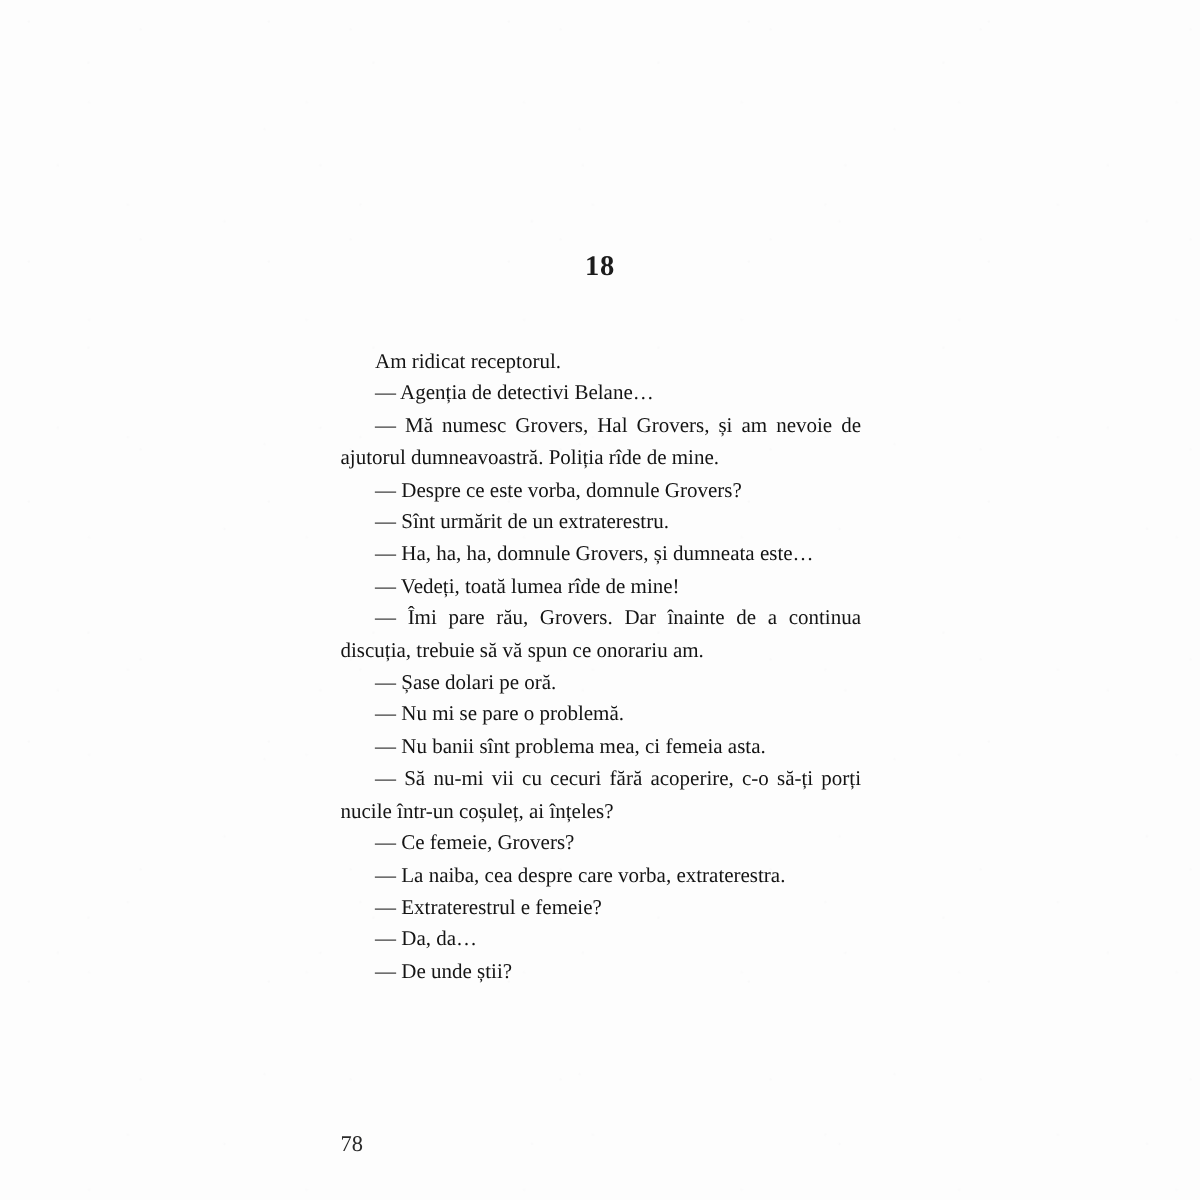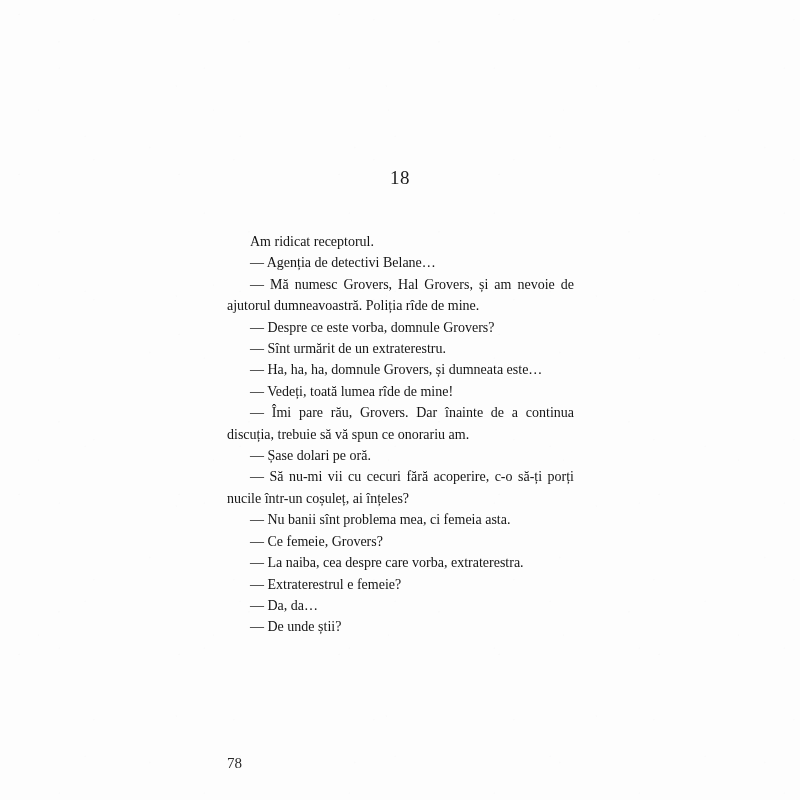--- a/index.html
+++ b/index.html
@@ -45,20 +45,21 @@
   .chapter-number {
     position: absolute;
     left: 0;
     right: 0;
     top: 168px;
     text-align: center;
     font-size: 19px;
     line-height: 1;
     letter-spacing: 0.5px;
     color: #1c1c1c;
+    font-weight: bold;
   }
 
   
   .text-block {
     position: absolute;
     left: 227px;
     top: 231px;
     width: 347px;
     font-size: 14px;
     line-height: 21.4px;
@@ -102,22 +103,23 @@
   <div class="text-block">
     <p class="para">Am ridicat receptorul.</p>
     <p class="para">— Agenția de detectivi Belane…</p>
     <p class="para">— Mă numesc Grovers, Hal Grovers, și am nevoie de ajutorul dumneavoastră. Poliția rîde de mine.</p>
     <p class="para">— Despre ce este vorba, domnule Grovers?</p>
     <p class="para">— Sînt urmărit de un extraterestru.</p>
     <p class="para">— Ha, ha, ha, domnule Grovers, și dumneata este…</p>
     <p class="para">— Vedeți, toată lumea rîde de mine!</p>
     <p class="para">— Îmi pare rău, Grovers. Dar înainte de a continua discuția, trebuie să vă spun ce onorariu am.</p>
     <p class="para">— Șase dolari pe oră.</p>
+    <p class="para">— Nu mi se pare o problemă.</p>
+    <p class="para">— Nu banii sînt problema mea, ci femeia asta.</p>
     <p class="para">— Să nu-mi vii cu cecuri fără acoperire, c-o să-ți porți nucile într-un coșuleț, ai înțeles?</p>
-    <p class="para">— Nu banii sînt problema mea, ci femeia asta.</p>
     <p class="para">— Ce femeie, Grovers?</p>
     <p class="para">— La naiba, cea despre care vorba, extraterestra.</p>
     <p class="para">— Extraterestrul e femeie?</p>
     <p class="para">— Da, da…</p>
     <p class="para">— De unde știi?</p>
   </div>
 
   <div class="folio">78</div>
 </div>
 

